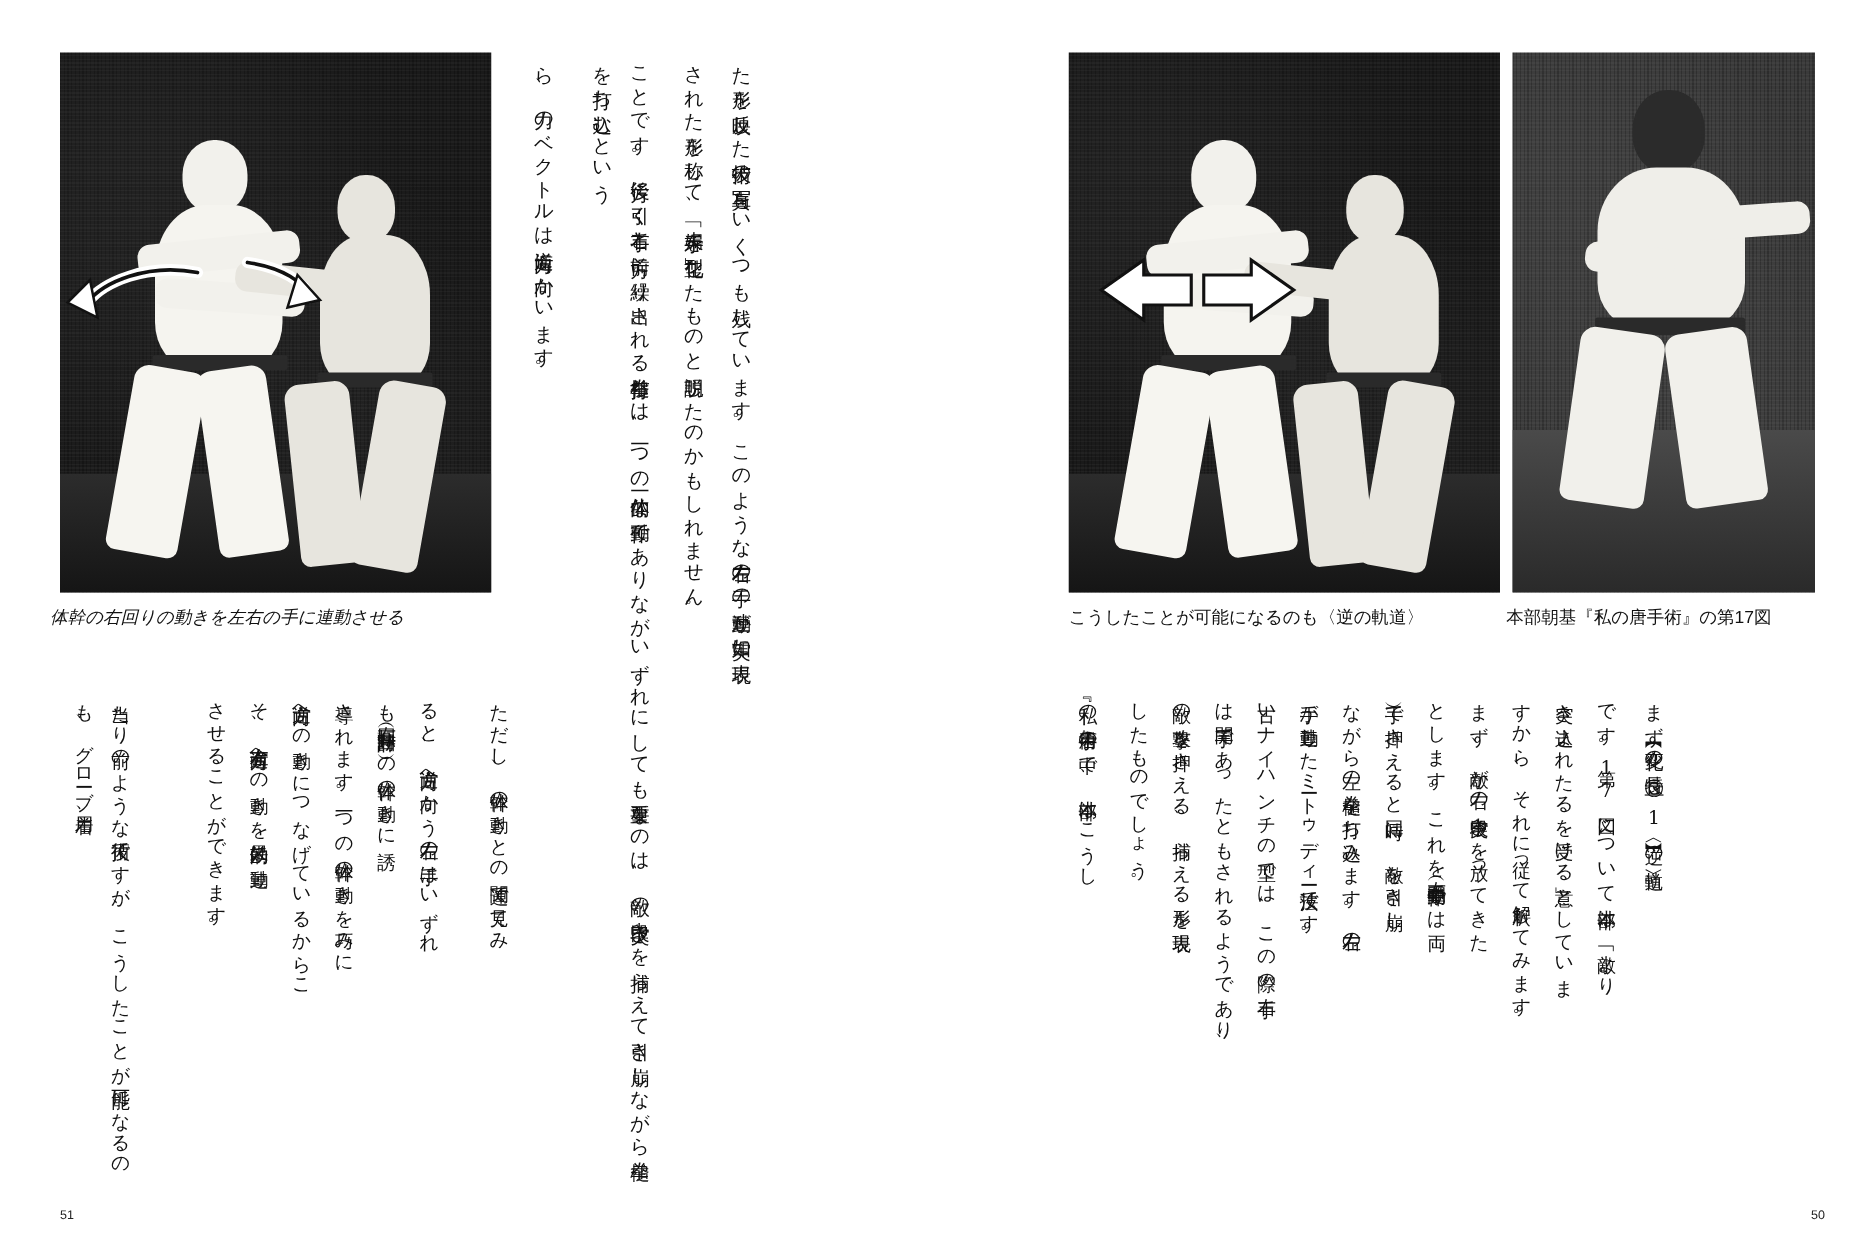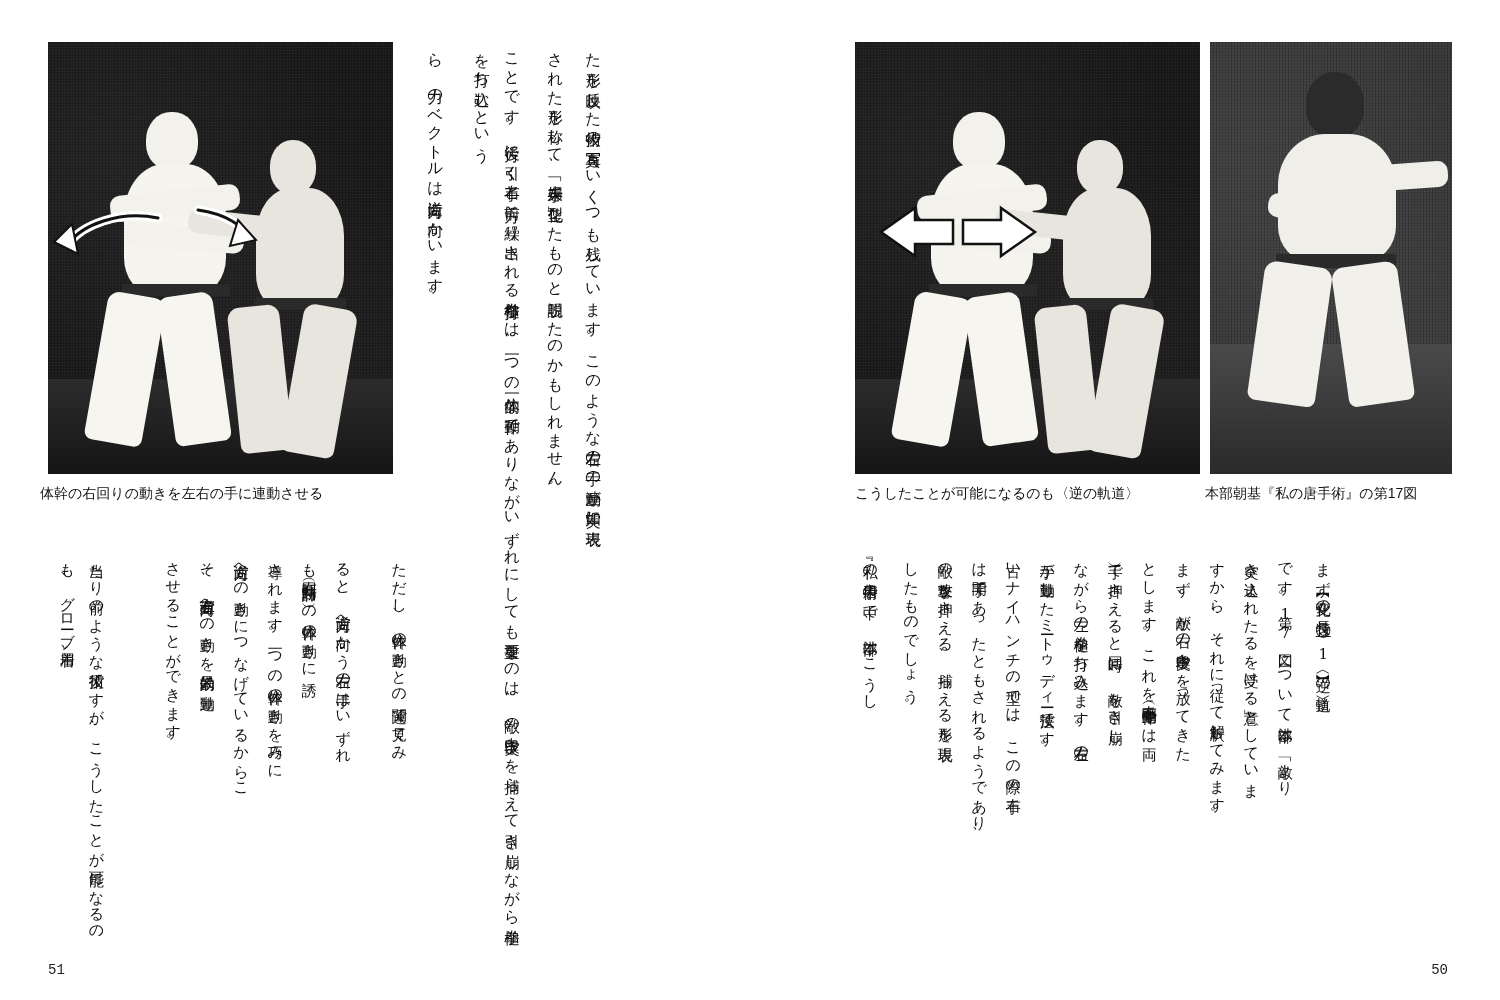--- a/index.html
+++ b/index.html
@@ -106,23 +106,23 @@
     line-height: 1.95;
     letter-spacing: 0.06em;
     color: #111;
     text-align: start;
   }
   .vtext.small { font-size: 15px; }
 
   .folio {
     position: absolute;
     bottom: 22px;
-    font-size: 14px;
+    font-size: 10px;
     color: #222;
-    font-family: Liberation Mono, monospace;
+    font-family: Liberation Sans, sans-serif;
   }
 </style>
 </head>
 <body>
 
 <div class="spread">
 
   <div class="page">
 
     <div class="photo" style="left:48px; top:42px; width:345px; height:432px;">
@@ -153,21 +153,21 @@
           <path d="M110 176 C 70 168, 34 184, 22 200" fill="none" stroke="#ffffff" stroke-width="9" stroke-linecap="round"></path>
           <path d="M110 176 C 70 168, 34 184, 22 200" fill="none" stroke="#111111" stroke-width="3" stroke-linecap="round"></path>
           <polygon points="24,182 6,200 30,212" fill="#ffffff" stroke="#111111" stroke-width="2"></polygon>
           <path d="M150 168 C 178 172, 196 184, 200 196" fill="none" stroke="#ffffff" stroke-width="9" stroke-linecap="round"></path>
           <path d="M150 168 C 178 172, 196 184, 200 196" fill="none" stroke="#111111" stroke-width="3" stroke-linecap="round"></path>
           <polygon points="190,178 208,198 182,204" fill="#ffffff" stroke="#111111" stroke-width="2"></polygon>
         </svg>
       </div>
     </div>
 
-    <div class="caption" style="left:40px; top:484px;">体幹の右回りの動きを左右の手に連動させる</div>
+    <div class="caption" style="left:40px; top:484px;font-style:italic;">体幹の右回りの動きを左右の手に連動させる</div>
 
     <div class="vtext" style="left:420px; top:42px; height:430px;">ら、力のベクトルは逆方向に向かいます。</div>
     <div class="vtext" style="left:455px; top:42px; height:880px; width:72px;">ことです。後方に引く右手と前方に繰り出される拳槌打ちは、一つの一体的な動作でありながいずれにしても重要なのは、敵の中段突きを捕らえて引き崩しながら拳槌を打ち込むという</div>
     <div class="vtext" style="left:540px; top:42px; height:500px;">された形を称して、「夫婦手を型化」したものと説明したのかもしれません。</div>
     <div class="vtext" style="left:578px; top:42px; height:500px;">た形を反映した技術の写真をいくつも残しています。このような左右の手の連動が如実に表現</div>
 
     <div class="vtext small" style="left:52px; top:552px; height:400px;">当たり前のような技術ですが、こうしたことが可能になるのも、グローブ着用、</div>
     <div class="vtext small" style="left:158px; top:552px; height:400px;">させることができます。</div>
     <div class="vtext small" style="left:192px; top:552px; height:400px;">そ、左右逆方向への動きを効果的に連動</div>
     <div class="vtext small" style="left:226px; top:552px; height:400px;">逆方向への動きにつなげているからこ</div>
@@ -238,16 +238,16 @@
     <div class="vtext small" style="left:282px; top:552px; height:400px;">手が連動したミートゥディー技法です。</div>
     <div class="vtext small" style="left:316px; top:552px; height:400px;">ながら左の拳槌を打ち込みます。左右の</div>
     <div class="vtext small" style="left:350px; top:552px; height:400px;">手）で押さえると同時に、敵を引き崩し</div>
     <div class="vtext small" style="left:384px; top:552px; height:400px;">とします。これを右手（中間動作では両</div>
     <div class="vtext small" style="left:418px; top:552px; height:400px;">まず、敵が右の中段突きを放ってきた</div>
     <div class="vtext small" style="left:452px; top:552px; height:400px;">すから、それに従って解釈してみます。</div>
     <div class="vtext small" style="left:486px; top:552px; height:400px;">突き込まれたるを受ける意」としていま</div>
     <div class="vtext small" style="left:520px; top:552px; height:400px;">です。第17図について本部は、「敵より</div>
     <div class="vtext small" style="left:558px; top:552px; height:400px;">まず【変化の特長③―1】〈逆の軌道〉</div>
 
-    <div class="folio" style="right:52px;">50</div>
+    <div class="folio" style="right:40px;">50</div>
   </div>
 
 </div>
 
 </body></html>

